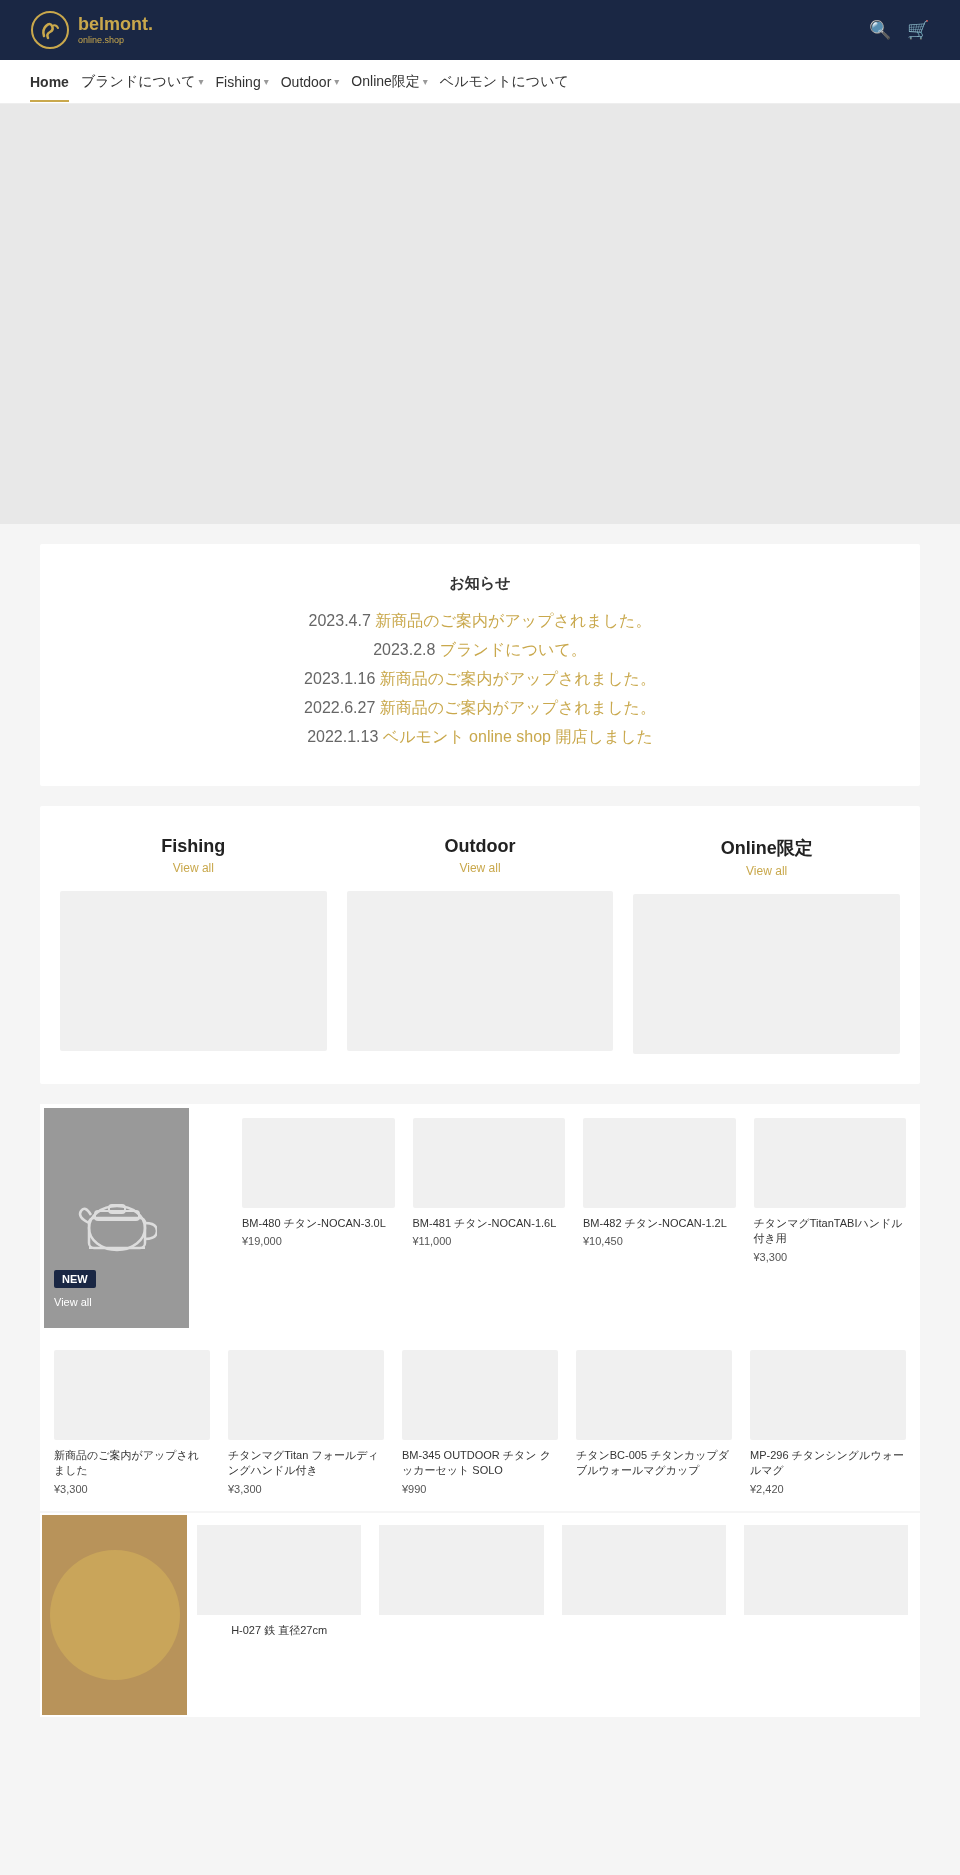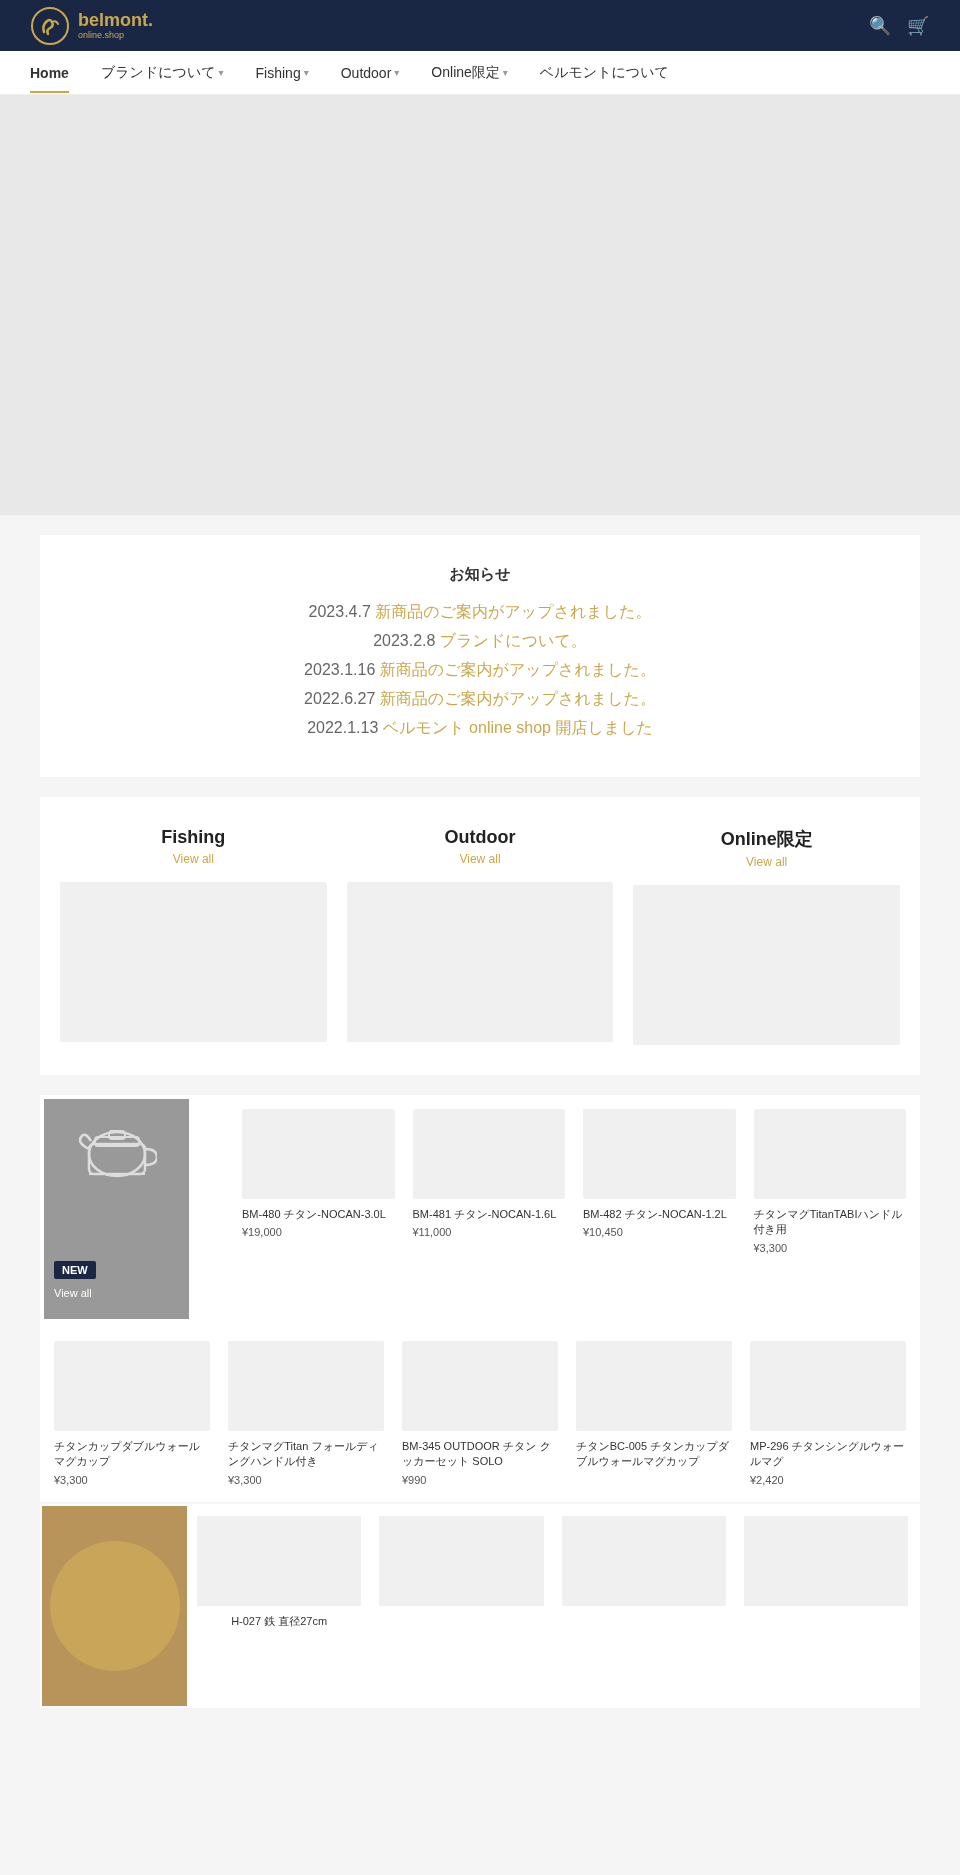--- a/index.html
+++ b/index.html
@@ -5,21 +5,21 @@
     * { margin: 0; padding: 0; box-sizing: border-box; }
     body { font-family: 'Helvetica Neue', Arial, sans-serif; background: #f5f5f5; color: #333; }
 
     
     .header {
       background: #1a2744;
       padding: 0 30px;
       display: flex;
       align-items: center;
       justify-content: space-between;
-      height: 51px;
+      height: 60px;
     }
     .logo {
       display: flex;
       align-items: center;
       gap: 8px;
     }
     .logo-icon {
       width: 40px;
       height: 40px;
     }
@@ -45,21 +45,21 @@
       cursor: pointer;
     }
 
     
     .nav {
       background: #fff;
       border-bottom: 1px solid #eee;
       padding: 4px 30px;
       display: flex;
       align-items: center;
-      gap: 32px;
+      gap: 12px;
       height: 44px;
     }
     .nav-item {
       font-size: 14px;
       color: #333;
       cursor: pointer;
       display: flex;
       align-items: center;
       gap: 3px;
       padding: 12px 0;
@@ -360,21 +360,21 @@
       <div class="category-name">Online限定</div>
       <span class="category-viewall">View all</span>
       <div class="category-placeholder"></div>
     </div>
   </div>
 </section>
 
 <div class="section-wrapper">
   <div class="products-row">
 
-    <div class="featured-product" style="background:#999; min-height:220px; position:relative; display:flex; flex-direction:column; align-items:center; justify-content:flex-start;">
+    <div class="featured-product" style="background:#999; min-height:220px; position:relative; display:flex; flex-direction:column; align-items:center; justify-content:center;">
       <svg viewBox="0 0 80 90" width="80" height="90">
 
         <ellipse cx="40" cy="55" rx="28" ry="22" fill="none" stroke="#ddd" stroke-width="2.5"></ellipse>
         <rect x="12" y="45" width="56" height="30" rx="5" fill="none" stroke="#ddd" stroke-width="2.5"></rect>
 
         <rect x="18" y="38" width="44" height="9" rx="3" fill="none" stroke="#ddd" stroke-width="2"></rect>
         <rect x="32" y="32" width="16" height="8" rx="3" fill="none" stroke="#ddd" stroke-width="2"></rect>
 
         <path d="M12 50 Q0 44 4 38 Q8 32 14 42" fill="none" stroke="#ddd" stroke-width="2.5"></path>
 
@@ -408,21 +408,21 @@
         <div class="product-price">¥3,300</div>
       </div>
     </div>
   </div>
 </div>
 
 <div style="margin: 0 40px 2px 40px; background:#fff; padding: 4px;">
   <div class="products-row2">
     <div class="product-card2">
       <div class="product-img"></div>
-      <div class="product-name">チタンカップダブルウォールマグカップ</div>
+      <div class="product-name">新商品のご案内がアップされました</div>
       <div class="product-price">¥3,300</div>
     </div>
     <div class="product-card2">
       <div class="product-img"></div>
       <div class="product-name">チタンマグTitan フォールディングハンドル付き</div>
       <div class="product-price">¥3,300</div>
     </div>
     <div class="product-card2">
       <div class="product-img"></div>
       <div class="product-name">BM-345 OUTDOOR チタン クッカーセット SOLO</div>

